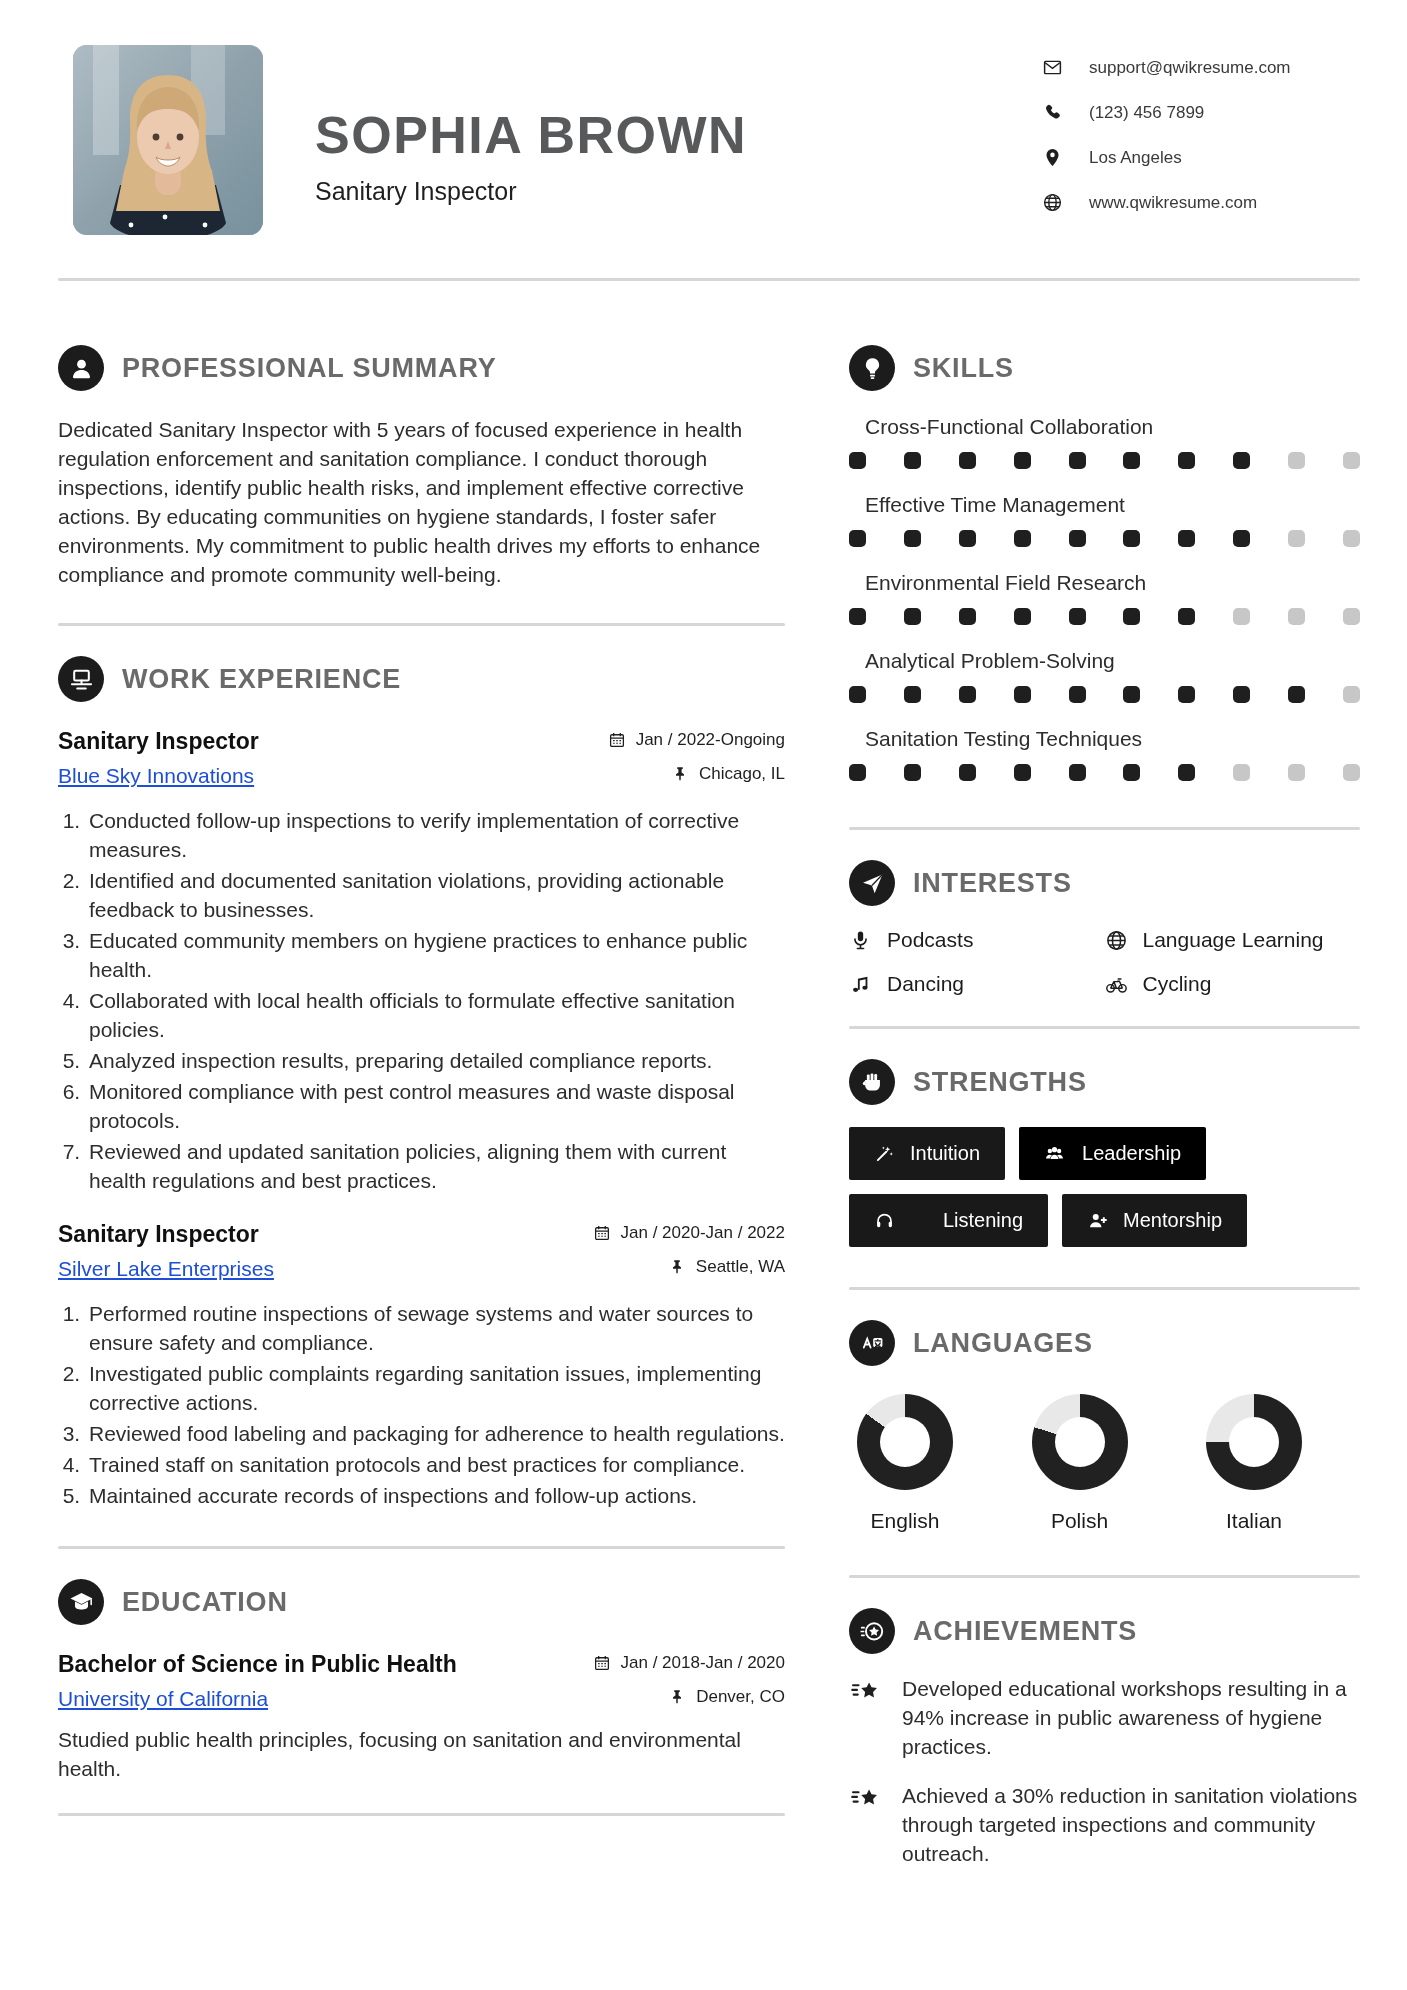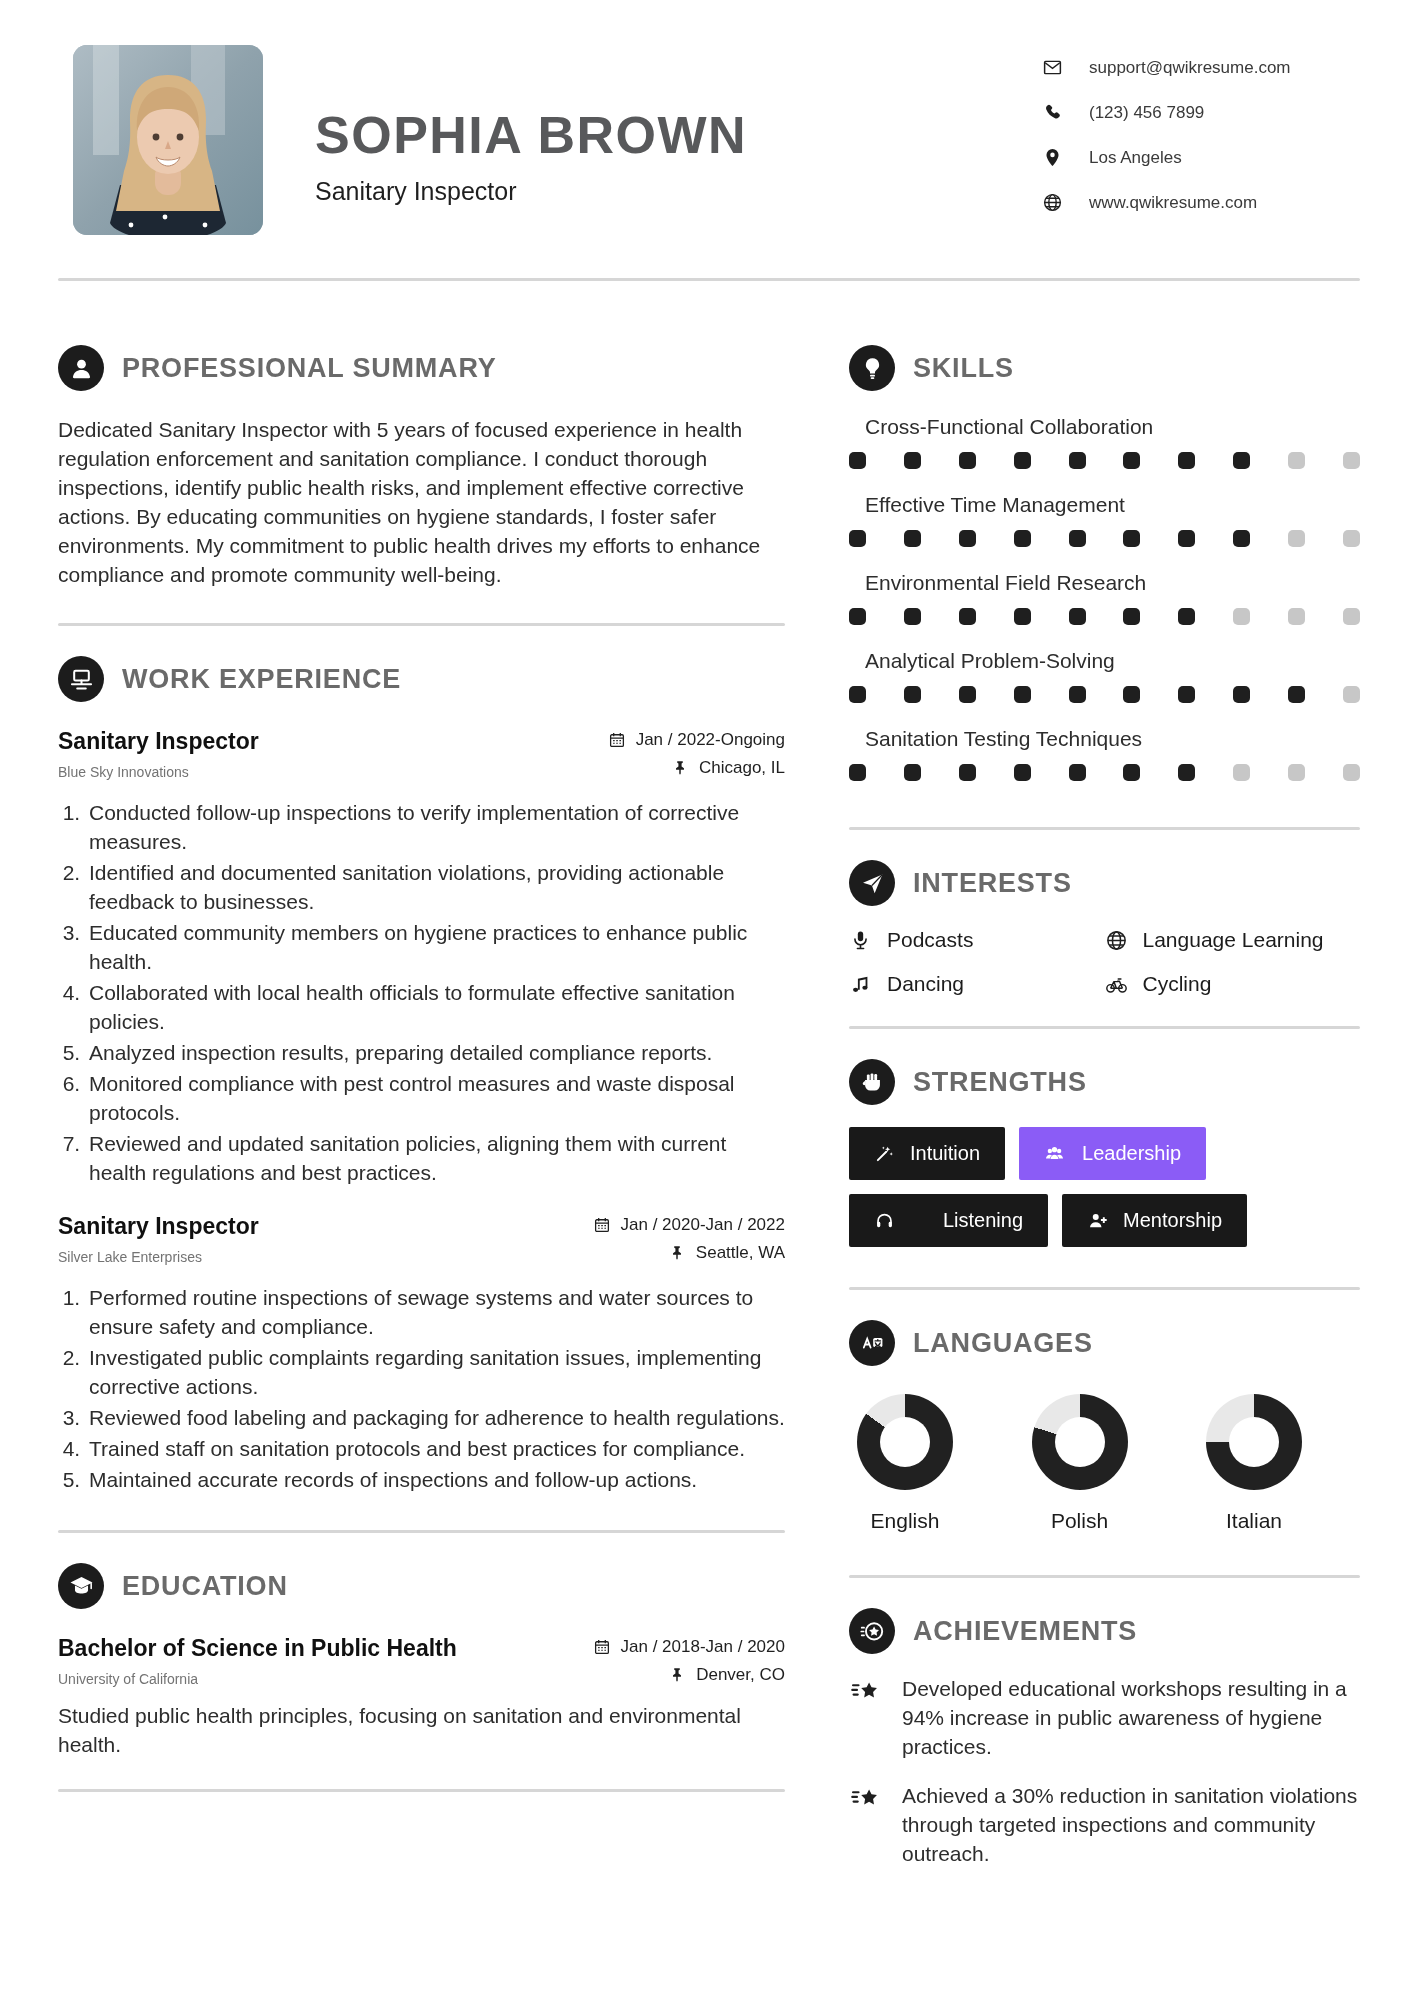--- a/index.html
+++ b/index.html
@@ -37,21 +37,21 @@
   .sec-title { font-size:27px; font-weight:700; color:#6a6a6a; letter-spacing:0.8px; }
   .first-sec { margin-top:64px; }
   .sec { margin-top:30px; }
 
   .summary-text { margin-top:24px; font-size:21px; line-height:29px; }
   .div-after-summary { margin-top:34px; }
 
   .job { margin-top:26px; }
   .job-row { display:flex; justify-content:space-between; align-items:baseline; }
   .job-title { font-size:23px; font-weight:700; color:#101010; }
-  .company { font-size:14px; color:#737373; margin-top:9px; }
+  .company { font-size:21px; color:#1d4ed8; margin-top:9px;text-decoration:underline; }
   .meta { display:flex; align-items:center; gap:10px; font-size:17px; color:#1f1f1f; white-space:nowrap; }
   .micon { width:18px; height:18px; flex:0 0 auto; }
   .bullets { margin-top:18px; padding-left:28px; font-size:21px; line-height:29px; }
   .bullets li { padding-left:3px; margin-bottom:2px; }
   .div-before-edu { margin-top:36px; }
   .edu-desc { margin-top:14px; font-size:21px; line-height:29px; }
   .div-after-edu { margin-top:30px; }
 
   .skill { margin-top:24px; }
   .skill-name { font-size:21px;margin-left:16px; }
@@ -479,21 +479,21 @@
               <span class="picon">
                 <svg viewBox="0 0 24 24">
                   <path d="M4.4 19.6 14 10" stroke="#ffffff" stroke-width="2.2" stroke-linecap="round"></path>
                   <g fill="#ffffff">
                     <path d="m15.6 4.2.9 2.1 2.1.9-2.1.9-.9 2.1-.9-2.1-2.1-.9 2.1-.9zM19.7 10.6l.6 1.3 1.3.6-1.3.6-.6 1.3-.6-1.3-1.3-.6 1.3-.6zM10.7 3.9l.5 1.2 1.2.5-1.2.5-.5 1.2-.5-1.2-1.2-.5 1.2-.5z"></path>
                   </g>
                 </svg>
               </span>
               <span>Intuition</span>
             </div>
-            <div class="pill" style="background: #8b5cf6; gap: 17px;">
+            <div class="pill" style="background: #000000; gap: 17px;">
               <span class="picon">
                 <svg viewBox="0 0 24 24" fill="#ffffff">
                   <circle cx="6.7" cy="9.2" r="2.5"></circle>
                   <circle cx="17.3" cy="9.2" r="2.5"></circle>
                   <circle cx="12" cy="7.6" r="3"></circle>
                   <path d="M2.2 17.8c.4-2.9 2.1-4.5 4.4-4.5.9 0 1.8.3 2.5.8-1.3 1-2.1 2.2-2.4 3.7zM21.8 17.8h-4.5c-.3-1.5-1.1-2.7-2.4-3.7.7-.5 1.6-.8 2.5-.8 2.3 0 4 1.6 4.4 4.5zM7.4 18.4c.4-3.2 2.1-5.1 4.6-5.1s4.2 1.9 4.6 5.1z"></path>
                 </svg>
               </span>
               <span>Leadership</span>
             </div>

